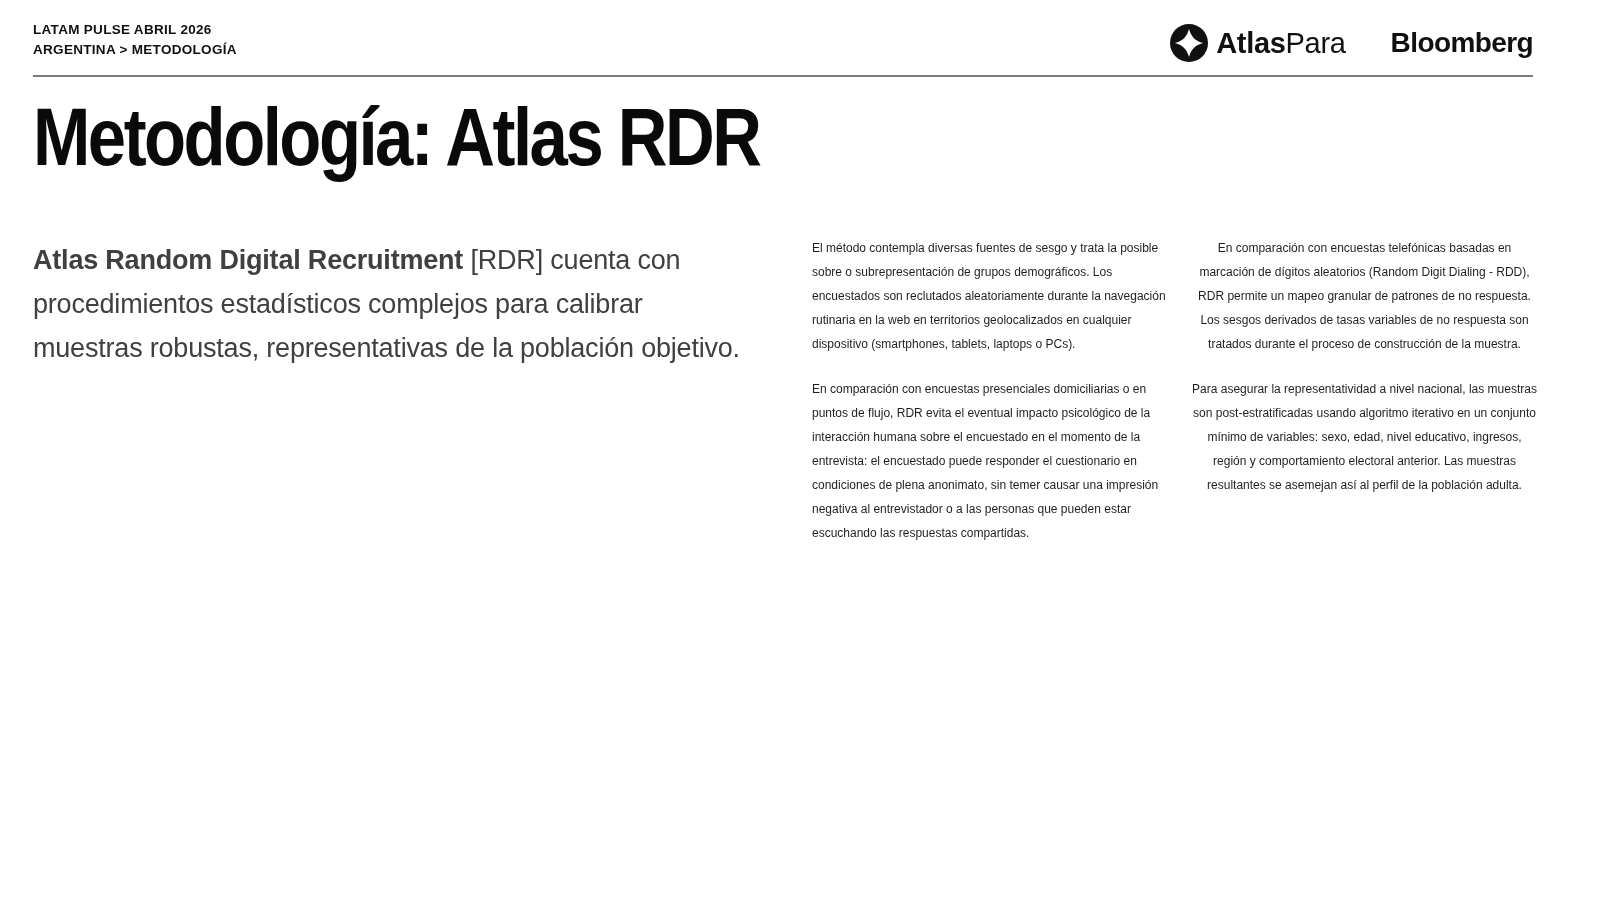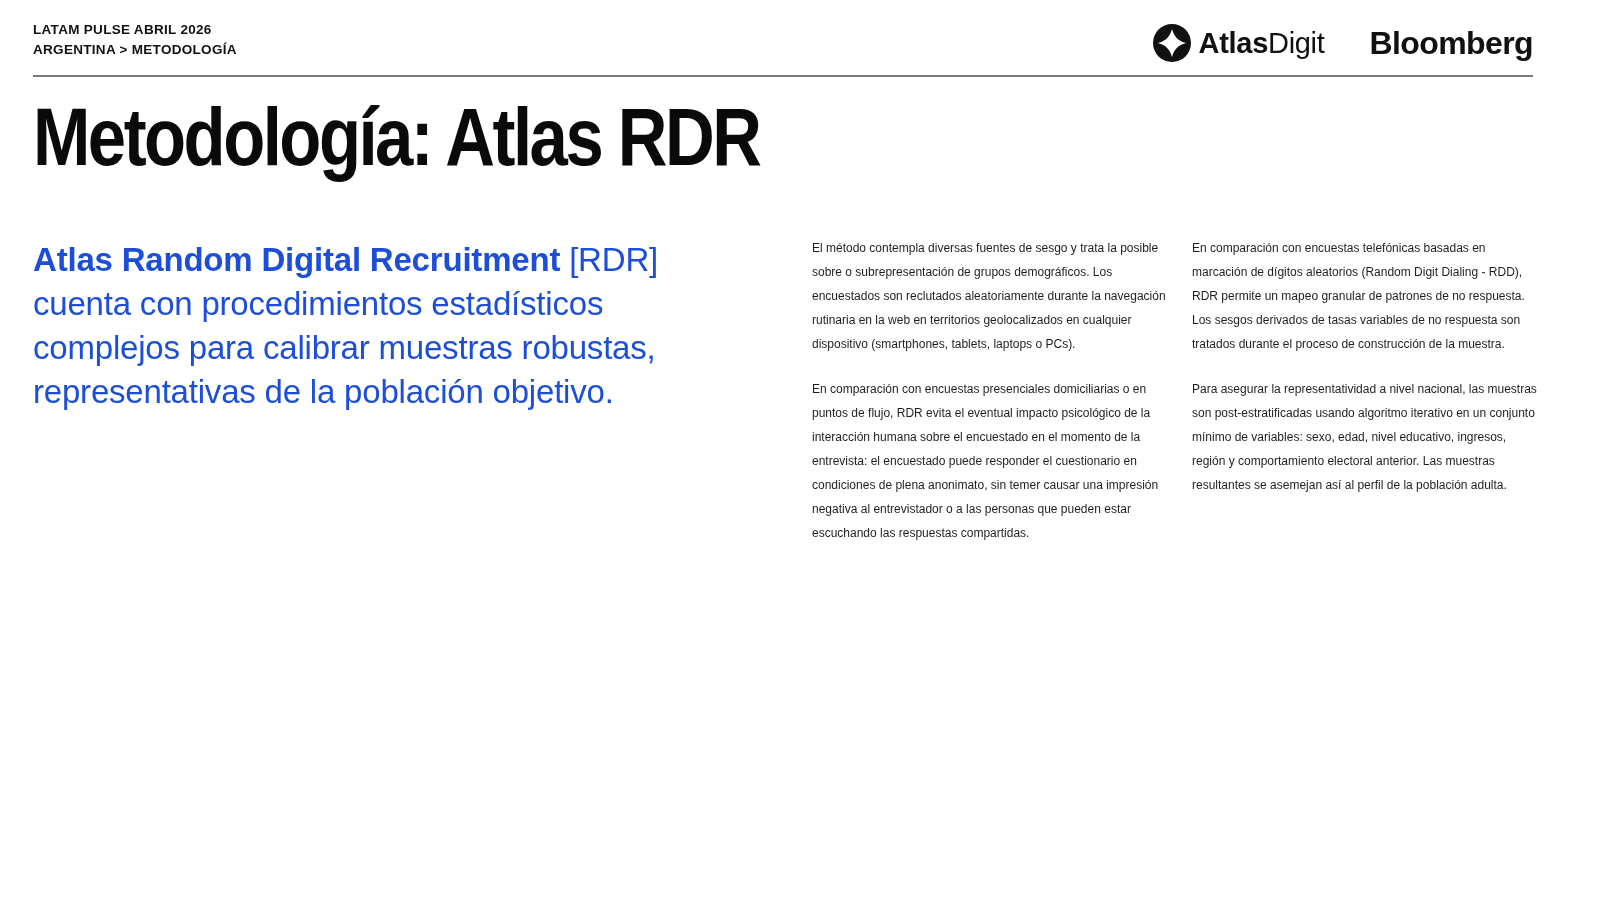--- a/index.html
+++ b/index.html
@@ -44,21 +44,21 @@
     display: flex;
     align-items: center;
     font-size: 29px;
     color: #111111;
     letter-spacing: -0.3px;
   }
   .atlas-icon { display: inline-flex; margin-right: 8px; }
   .atlas-bold { font-weight: 700; }
   .atlas-reg  { font-weight: 400; }
   .bloomberg-logo {
-    font-size: 32px;
+    font-size: 28px;
     font-weight: 700;
     letter-spacing: -0.6px;
     color: #111111;
   }
 
   .divider {
     position: absolute;
     left: 33px; top: 75px;
     width: 1500px;
     border: none;
@@ -77,37 +77,37 @@
     color: #0a0a0a;
     white-space: nowrap;
     transform: scaleX(0.84);
     transform-origin: left top;
   }
 
   .intro {
     position: absolute;
     left: 33px; top: 238px;
     width: 715px;
-    font-size: 33px;
+    font-size: 27px;
     line-height: 44px;
     letter-spacing: -0.2px;
-    color: #1d4ed8;
+    color: #404040;
   }
   .intro-bold { font-weight: 700; }
 
   .col {
     position: absolute;
     top: 236px;
     font-size: 12px;
     line-height: 24px;
     color: #1f1f1f;
   }
   .col p { margin: 0 0 21px 0; }
   .col-middle { left: 812px;  width: 364px; }
-  .col-right  { left: 1192px; width: 345px; }
+  .col-right  { left: 1192px; width: 345px; text-align: center; }
 
   .page-num {
     position: absolute;
     left: 1548px; top: 831px;
     font-size: 15px;
     color: #2a2a2a;
   }
 </style>
 </head>
 <body>
@@ -120,21 +120,21 @@
       <div>ARGENTINA &gt; METODOLOGÍA</div>
     </div>
     <div class="logos">
       <div class="atlas-logo">
         <span class="atlas-icon">
           <svg width="38" height="38" viewBox="0 0 100 100" aria-hidden="true">
             <circle cx="50" cy="50" r="50" fill="#111111"></circle>
             <path d="M50 13 C56 34 66 44 87 50 C66 56 56 66 50 87 C44 66 34 56 13 50 C34 44 44 34 50 13 Z" fill="#ffffff"></path>
           </svg>
         </span>
-        <span><span class="atlas-bold">Atlas</span><span class="atlas-reg">Digit</span></span>
+        <span><span class="atlas-bold">Atlas</span><span class="atlas-reg">Para</span></span>
       </div>
       <div class="bloomberg-logo">Bloomberg</div>
     </div>
   </header>
 
   <hr class="divider">
 
   <h1 class="title">Metodología: Atlas RDR</h1>
 
   <section class="intro">

